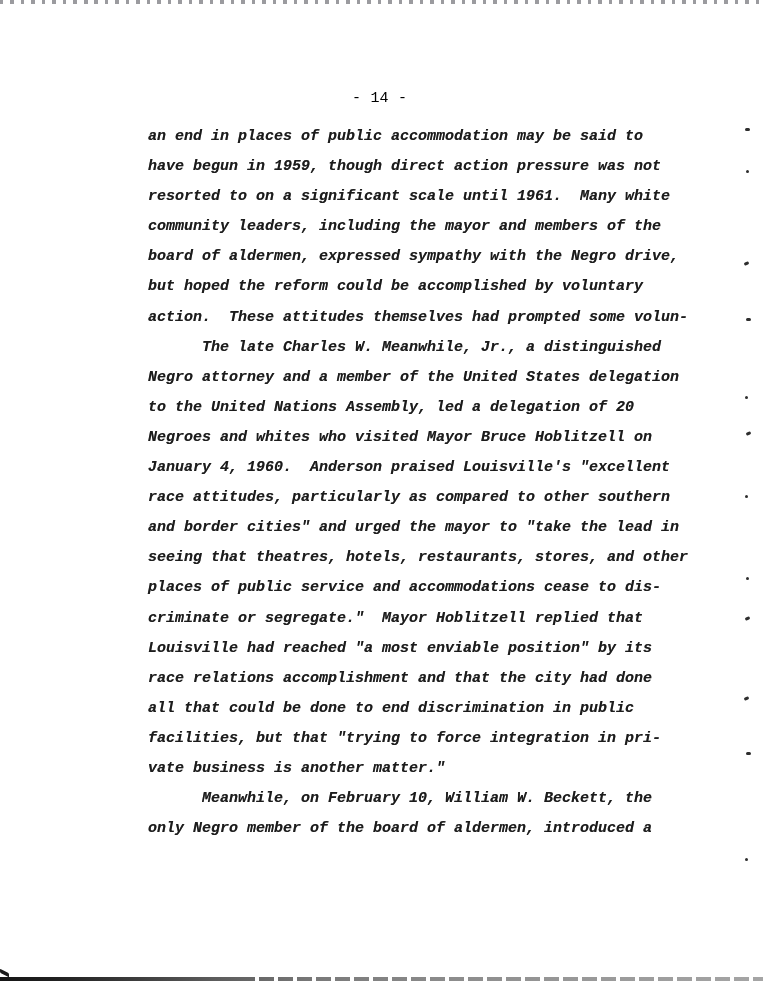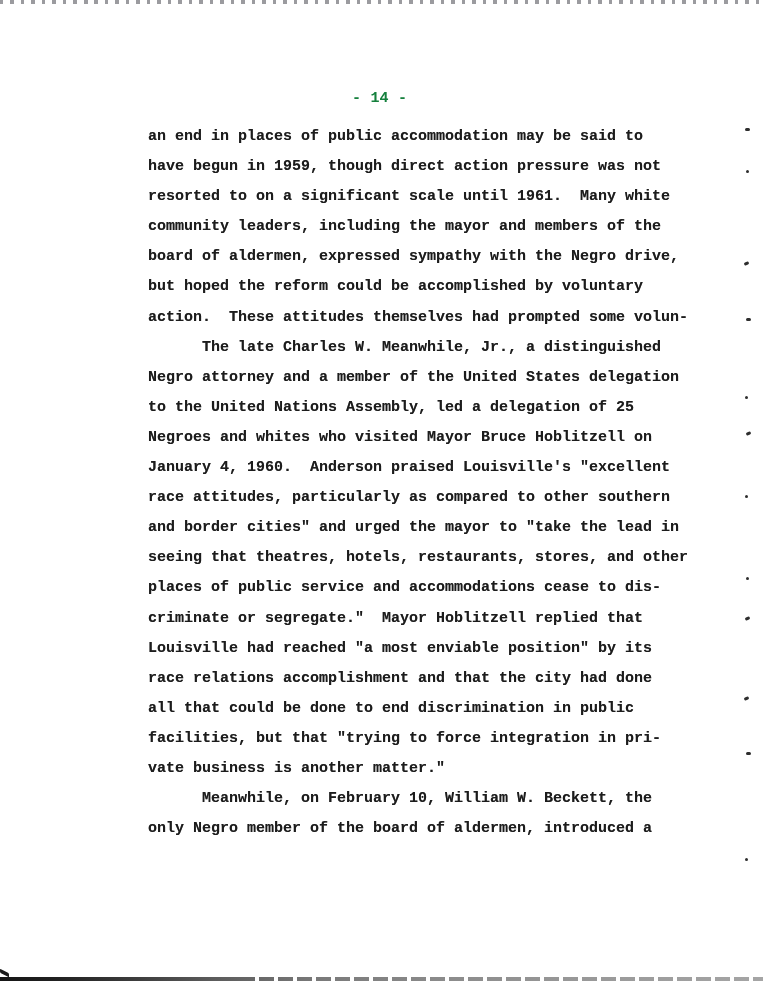--- a/index.html
+++ b/index.html
@@ -26,34 +26,35 @@
       90deg,
       #9b9b9f 0px, #9b9b9f 3.5px,
       transparent 3.5px, transparent 10.5px
     );
   }
   .page-number {
     position: absolute;
     top: 90px;
     left: 352px;
     font-size: 15px;
-    font-weight: 700;
-    color: #15803d;
+    font-weight: 400;
+    color: #000000;
     white-space: pre;
     letter-spacing: 0.2px;
   }
   .text-block {
     position: absolute;
     top: 122px;
     left: 148px;
     width: 580px;
     color: #1c1c1c;
     font-size: 15px;
     font-weight: 600;
     text-shadow: 0 0 0.4px rgba(20,20,20,0.55);
+    font-style: italic;
   }
   .text-line {
     height: 30.1px;
     line-height: 30.1px;
     white-space: pre;
   }
   
   .speck {
     position: absolute;
     width: 5px;
@@ -111,21 +112,21 @@
   <div class="text-block">
       <div class="text-line">an end in places of public accommodation may be said to</div>
       <div class="text-line">have begun in 1959, though direct action pressure was not</div>
       <div class="text-line">resorted to on a significant scale until 1961.  Many white</div>
       <div class="text-line">community leaders, including the mayor and members of the</div>
       <div class="text-line">board of aldermen, expressed sympathy with the Negro drive,</div>
       <div class="text-line">but hoped the reform could be accomplished by voluntary</div>
       <div class="text-line">action.  These attitudes themselves had prompted some volun-</div>
       <div class="text-line">      The late Charles W. Meanwhile, Jr., a distinguished</div>
       <div class="text-line">Negro attorney and a member of the United States delegation</div>
-      <div class="text-line">to the United Nations Assembly, led a delegation of 25</div>
+      <div class="text-line">to the United Nations Assembly, led a delegation of 20</div>
       <div class="text-line">Negroes and whites who visited Mayor Bruce Hoblitzell on</div>
       <div class="text-line">January 4, 1960.  Anderson praised Louisville's "excellent</div>
       <div class="text-line">race attitudes, particularly as compared to other southern</div>
       <div class="text-line">and border cities" and urged the mayor to "take the lead in</div>
       <div class="text-line">seeing that theatres, hotels, restaurants, stores, and other</div>
       <div class="text-line">places of public service and accommodations cease to dis-</div>
       <div class="text-line">criminate or segregate."  Mayor Hoblitzell replied that</div>
       <div class="text-line">Louisville had reached "a most enviable position" by its</div>
       <div class="text-line">race relations accomplishment and that the city had done</div>
       <div class="text-line">all that could be done to end discrimination in public</div>

